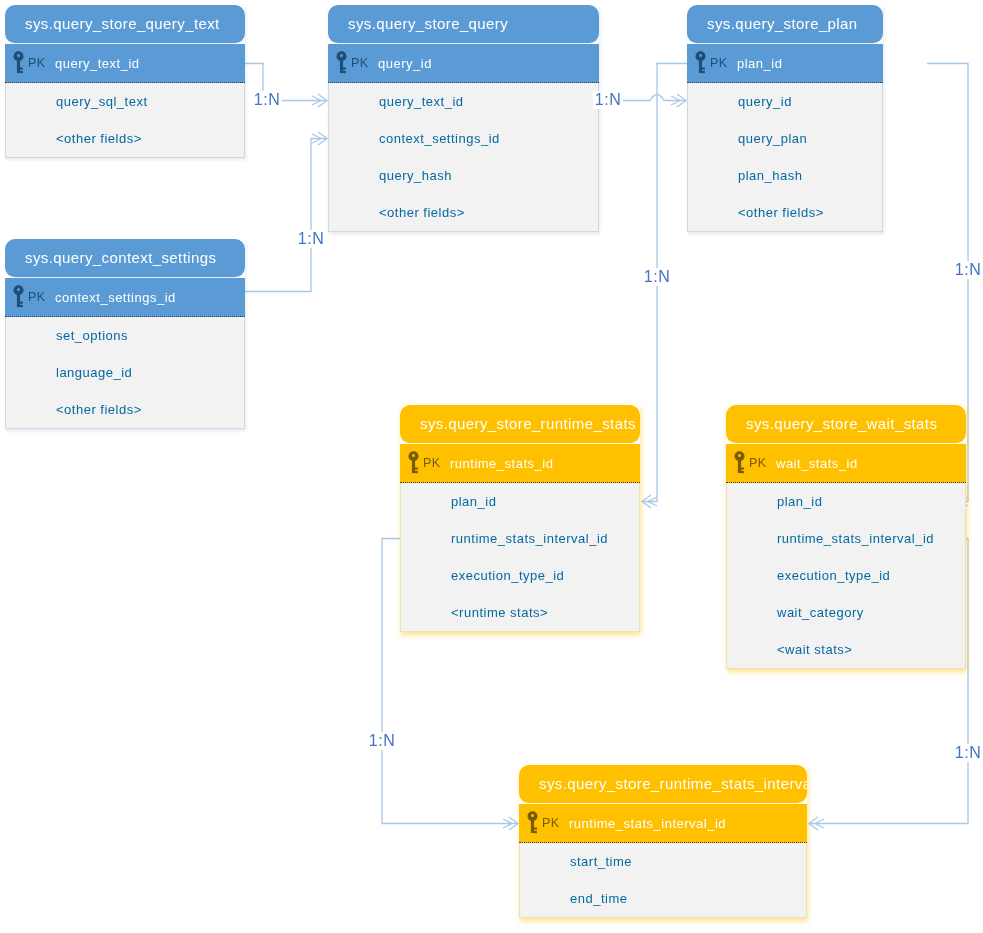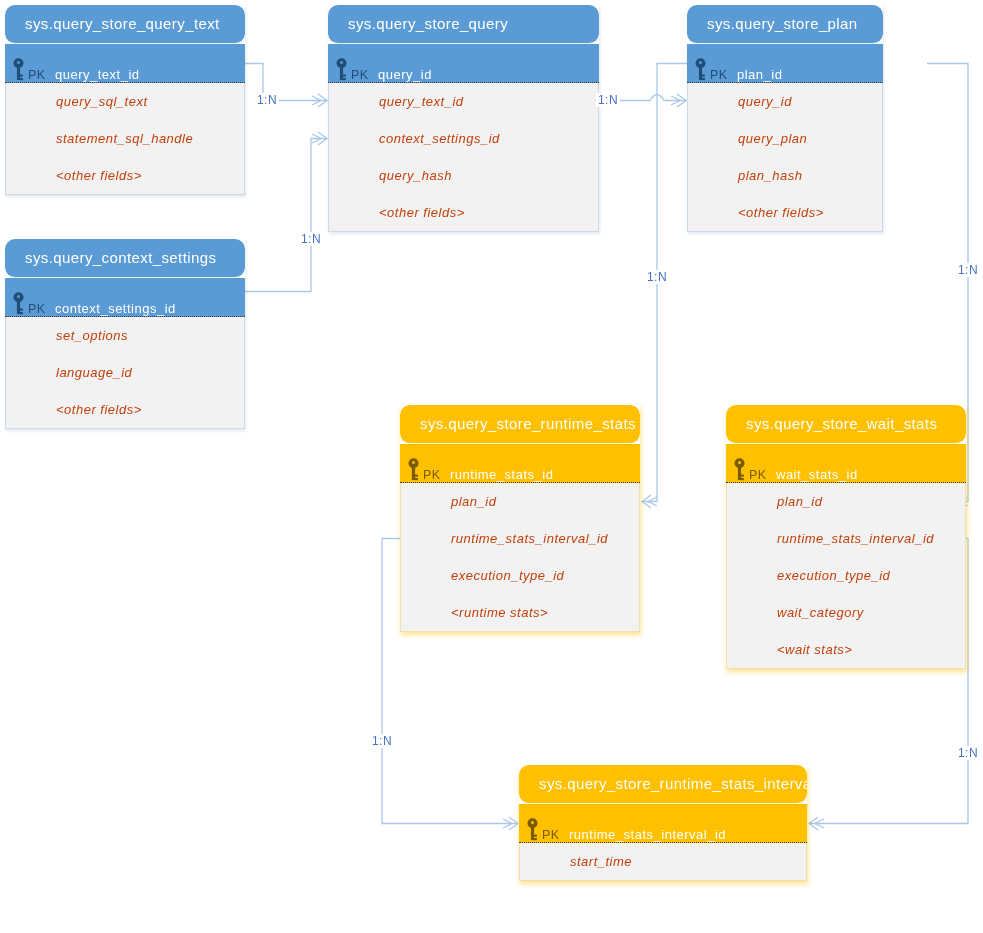--- a/index.html
+++ b/index.html
@@ -8,48 +8,48 @@
     font-family:"Liberation Sans",sans-serif;
   }
   .tbl{position:absolute;}
   .tbl .title{
     height:38px;line-height:38px;padding-left:20px;
     color:#ffffff;font-size:15px;letter-spacing:0.4px;
     border-bottom:1px solid rgba(255,255,255,0.85);
     white-space:nowrap;overflow:hidden;border-radius:10px;
   }
   .tbl .pkrow{
-    height:38px;display:flex;align-items:flex-end;position:relative;
+    height:38px;display:flex;align-items:center;position:relative;
     color:#ffffff;font-size:13px;letter-spacing:0.5px;
     border-bottom:1px dotted #3c3c3c;
   }
   .tbl .pkrow .keywrap{margin-left:7px;display:flex;align-items:center;}
   .tbl .pkrow .pk-badge{margin-left:3px;font-size:12.5px;}
   .tbl .pkrow .pk-field{position:absolute;left:50px;white-space:nowrap;}
   .tbl .body{background:#F2F2F2;}
   .tbl .t-field{
     height:37px;line-height:37px;padding-left:50px;
-    color:#c2410c;font-size:13px;letter-spacing:0.5px;white-space:nowrap;font-style:italic;
+    color:#0369a1;font-size:13px;letter-spacing:0.5px;white-space:nowrap;
   }
   .tbl.blue .title,.tbl.blue .pkrow{background:#5B9BD5;}
   .tbl.blue .pk-badge{color:#1F4E79;}
   .tbl.blue .body{border:1px solid #CDD9E4;border-top:none;}
   .tbl.blue{box-shadow:1px 2px 3px rgba(100,130,160,0.18);}
   .tbl.blue .key-fill{fill:#1F4E79;}
   .tbl.blue .key-hole{fill:#5B9BD5;}
   .tbl.orange .title,.tbl.orange .pkrow{background:#FFC000;}
   .tbl.orange .pk-badge{color:#7A5C00;}
   .tbl.orange .body{border:1px solid #F0DFB0;border-top:none;}
   .tbl.orange{box-shadow:1px 3px 5px rgba(255,192,0,0.45);}
   .tbl.orange .key-fill{fill:#7A5C00;}
   .tbl.orange .key-hole{fill:#FFC000;}
   #wires{position:absolute;left:0;top:0;pointer-events:none;}
   .lbl{
     position:absolute;transform:translate(-50%,-50%);
-    background:#ffffff;color:#4472C4;font-size:12px;padding:0 2px;
+    background:#ffffff;color:#4472C4;font-size:16px;padding:0 2px;
     letter-spacing:0.5px;white-space:nowrap;
   }
 </style>
 </head>
 <body>
 
 <div id="canvas">
 
   <svg id="wires" width="983" height="933">
     <defs>
@@ -79,21 +79,20 @@
             <rect class="key-fill" x="4.9" y="9" width="3.2" height="13"></rect>
             <rect class="key-fill" x="7.5" y="16.5" width="3.4" height="2.2"></rect>
             <rect class="key-fill" x="7.5" y="20" width="3.4" height="2.2"></rect>
           </svg>
       </span>
       <span class="pk-badge">PK</span>
       <span class="pk-field">query_text_id</span>
     </div>
     <div class="body">
         <div class="t-field">query_sql_text</div>
-        <div class="t-field">statement_sql_handle</div>
         <div class="t-field">&lt;other fields&gt;</div>
       </div>
   </div>
 
   <div class="tbl blue" style="left:328px;top:5px;width:271px">
     <div class="title">sys.query_store_query</div>
     <div class="pkrow">
       <span class="keywrap">
         <svg width="13" height="24" viewBox="0 0 13 24">
             <circle class="key-fill" cx="6.5" cy="5.2" r="5"></circle>
@@ -216,20 +215,21 @@
             <rect class="key-fill" x="4.9" y="9" width="3.2" height="13"></rect>
             <rect class="key-fill" x="7.5" y="16.5" width="3.4" height="2.2"></rect>
             <rect class="key-fill" x="7.5" y="20" width="3.4" height="2.2"></rect>
           </svg>
       </span>
       <span class="pk-badge">PK</span>
       <span class="pk-field">runtime_stats_interval_id</span>
     </div>
     <div class="body">
         <div class="t-field">start_time</div>
+        <div class="t-field">end_time</div>
       </div>
   </div>
 
   <span class="lbl" style="left:267px;top:100px">1:N</span>
   <span class="lbl" style="left:311px;top:239px">1:N</span>
   <span class="lbl" style="left:608px;top:100px">1:N</span>
   <span class="lbl" style="left:657px;top:277px">1:N</span>
   <span class="lbl" style="left:968px;top:270px">1:N</span>
   <span class="lbl" style="left:382px;top:741px">1:N</span>
   <span class="lbl" style="left:968px;top:753px">1:N</span>

